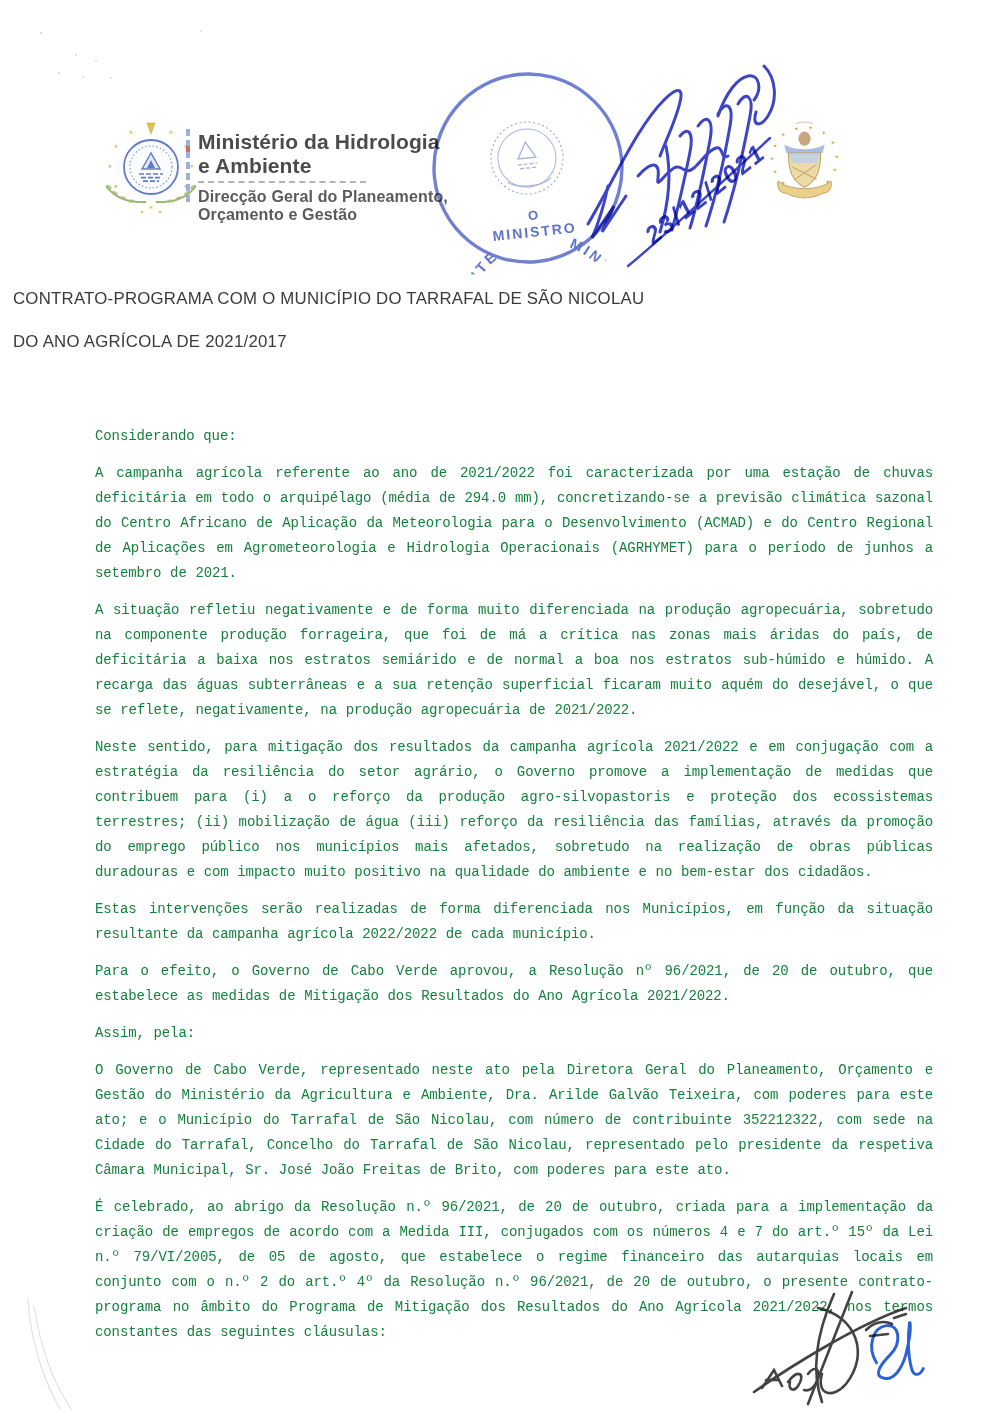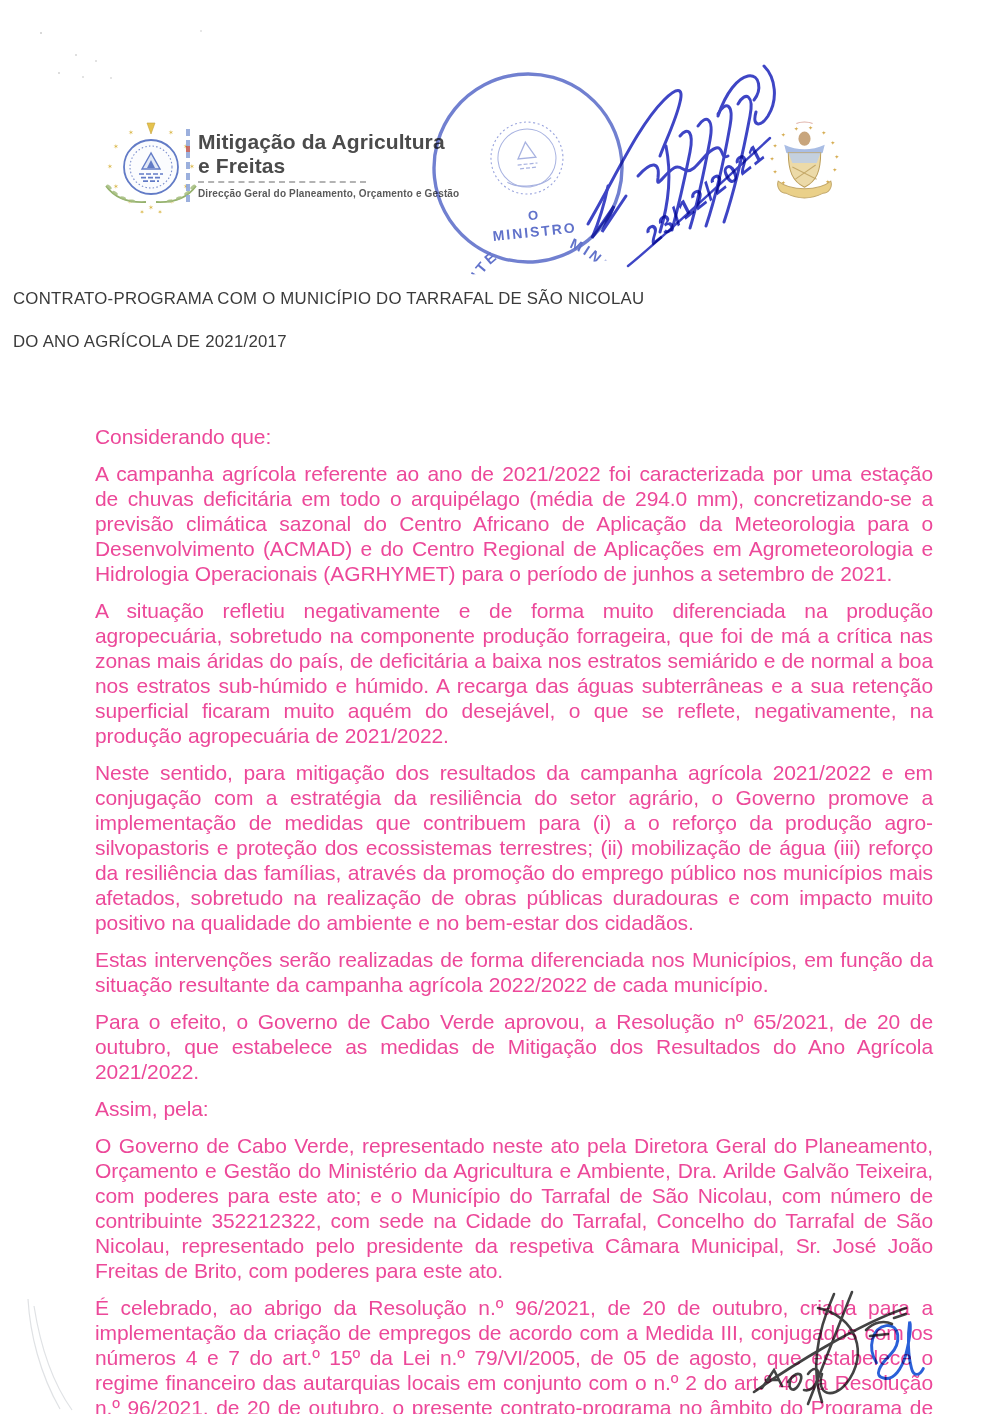--- a/index.html
+++ b/index.html
@@ -25,21 +25,21 @@
     opacity: .85;
   }
   .lh-divider::after {
     content: ""; position: absolute; left: 0; top: 17px; width: 4px; height: 6px;
     background: #c0574f;
   }
 
   .ministry-block { position: absolute; left: 198px; top: 130px; width: 300px; }
   .ministry-line { font-size: 21px; font-weight: 600; color: #4b4b4b; line-height: 24px; letter-spacing: .1px; }
   .ministry-rule { width: 168px; border-bottom: 2px dashed #9a9a9a; margin-top: 3px; opacity: .75; }
-  .dept-line { margin-top: 5px; font-size: 10px; font-weight: 700; color: #5a5a5a; letter-spacing: .15px; }
+  .dept-line { margin-top: 5px; font-size: 16px; font-weight: 700; color: #5a5a5a; letter-spacing: .15px; }
 
   .stamp {
     position: absolute; left: 428px; top: 68px; width: 200px; height: 200px;
     transform: rotate(-6deg); opacity: .9; mix-blend-mode: multiply;
   }
   .stamp text { font-family: "Liberation Sans", sans-serif; }
 
   .minister-sig { position: absolute; left: 568px; top: 56px; width: 232px; height: 242px; mix-blend-mode: multiply; }
 
   .sig-date {
@@ -51,22 +51,22 @@
 
   .muni-crest { position: absolute; left: 762px; top: 118px; width: 86px; height: 92px; opacity: .85; }
 
   
   .title-block { position: absolute; left: 13px; top: 289px; width: 100%; text-align: left; }
   .title-line { font-size: 16.8px; font-weight: 400; color: #3a3a3a; letter-spacing: .25px; margin-bottom: 22.5px; }
 
   
   .doc-body { position: absolute; left: 95px; top: 424px; width: 838px; }
   .doc-body p {
-    font-size: 21px; line-height: 25px; color: #ec4899;
-    text-align: justify; margin-bottom: 12px; letter-spacing: -0.1px; word-spacing: .4px;
+    font-size: 14px; line-height: 25px; color: #15803d;
+    text-align: justify; margin-bottom: 12px; letter-spacing: -0.1px; word-spacing: .4px; font-family: Liberation Mono, monospace;
   }
   .doc-body p.short { text-align: left; }
 
   
   .mayor-sig { position: absolute; left: 748px; top: 1290px; width: 168px; height: 122px; mix-blend-mode: multiply; }
   .initials-sig { position: absolute; left: 856px; top: 1312px; width: 80px; height: 78px; mix-blend-mode: multiply; }
   .crease { position: absolute; left: 0; top: 1294px; width: 120px; height: 120px; }
   .specks {
     position: absolute; left: 40px; top: 32px; width: 2px; height: 2px; background: #b5b5b5; opacity: .5;
     box-shadow: 35px 22px 0 #c0c0c0, 55px 28px 0 #c6c6c6, 18px 40px 0 #bdbdbd,
@@ -122,22 +122,22 @@
       </g>
       <g fill="#d9b544" font-size="6" text-anchor="middle" font-family="'DejaVu Sans', sans-serif">
         <text x="48" y="92">✶</text>
           <text x="66" y="92">✶</text>
       </g>
     </svg>
 
     <div class="lh-divider"></div>
 
     <div class="ministry-block">
-      <div class="ministry-line">Mitigação da Agricultura</div>
-      <div class="ministry-line">e Freitas</div>
+      <div class="ministry-line">Ministério da Hidrologia</div>
+      <div class="ministry-line">e Ambiente</div>
       <div class="ministry-rule"></div>
       <div class="dept-line">Direcção Geral do Planeamento, Orçamento e Gestão</div>
     </div>
 
     <svg class="stamp" viewBox="0 0 200 200">
       <defs>
         <path id="ringpath" d="M 100,176 A 76,76 0 1 1 99.9,176"></path>
       </defs>
       <circle cx="100" cy="100" r="94" fill="none" stroke="#5063c5" stroke-width="3.4" opacity=".9"></circle>
       <text font-size="14.5" font-weight="700" fill="#5063c5" letter-spacing="2.6">
@@ -205,21 +205,21 @@
     <div class="title-line">CONTRATO-PROGRAMA COM O MUNICÍPIO DO TARRAFAL DE SÃO NICOLAU</div>
     <div class="title-line">DO ANO AGRÍCOLA DE 2021/2017</div>
   </section>
 
   <main class="doc-body">
     <p class="short">Considerando que:</p>
     <p>A campanha agrícola referente ao ano de 2021/2022 foi caracterizada por uma estação de chuvas deficitária em todo o arquipélago (média de 294.0 mm), concretizando-se a previsão climática sazonal do Centro Africano de Aplicação da Meteorologia para o Desenvolvimento (ACMAD) e do Centro Regional de Aplicações em Agrometeorologia e Hidrologia Operacionais (AGRHYMET) para o período de junhos a setembro de 2021.</p>
     <p>A situação refletiu negativamente e de forma muito diferenciada na produção agropecuária, sobretudo na componente produção forrageira, que foi de má a crítica nas zonas mais áridas do país, de deficitária a baixa nos estratos semiárido e de normal a boa nos estratos sub-húmido e húmido. A recarga das águas subterrâneas e a sua retenção superficial ficaram muito aquém do desejável, o que se reflete, negativamente, na produção agropecuária de 2021/2022.</p>
     <p>Neste sentido, para mitigação dos resultados da campanha agrícola 2021/2022 e em conjugação com a estratégia da resiliência do setor agrário, o Governo promove a implementação de medidas que contribuem para (i) a o reforço da produção agro-silvopastoris e proteção dos ecossistemas terrestres; (ii) mobilização de água (iii) reforço da resiliência das famílias, através da promoção do emprego público nos municípios mais afetados, sobretudo na realização de obras públicas duradouras e com impacto muito positivo na qualidade do ambiente e no bem-estar dos cidadãos.</p>
     <p>Estas intervenções serão realizadas de forma diferenciada nos Municípios, em função da situação resultante da campanha agrícola 2022/2022 de cada município.</p>
-    <p>Para o efeito, o Governo de Cabo Verde aprovou, a Resolução nº 65/2021, de 20 de outubro, que estabelece as medidas de Mitigação dos Resultados do Ano Agrícola 2021/2022.</p>
+    <p>Para o efeito, o Governo de Cabo Verde aprovou, a Resolução nº 96/2021, de 20 de outubro, que estabelece as medidas de Mitigação dos Resultados do Ano Agrícola 2021/2022.</p>
     <p class="short">Assim, pela:</p>
     <p>O Governo de Cabo Verde, representado neste ato pela Diretora Geral do Planeamento, Orçamento e Gestão do Ministério da Agricultura e Ambiente, Dra. Arilde Galvão Teixeira, com poderes para este ato; e o Município do Tarrafal de São Nicolau, com número de contribuinte 352212322, com sede na Cidade do Tarrafal, Concelho do Tarrafal de São Nicolau, representado pelo presidente da respetiva Câmara Municipal, Sr. José João Freitas de Brito, com poderes para este ato.</p>
     <p>É celebrado, ao abrigo da Resolução n.º 96/2021, de 20 de outubro, criada para a implementação da criação de empregos de acordo com a Medida III, conjugados com os números 4 e 7 do art.º 15º da Lei n.º 79/VI/2005, de 05 de agosto, que estabelece o regime financeiro das autarquias locais em conjunto com o n.º 2 do art.º 4º da Resolução n.º 96/2021, de 20 de outubro, o presente contrato-programa no âmbito do Programa de Mitigação dos Resultados do Ano Agrícola 2021/2022, nos termos constantes das seguintes cláusulas:</p>
   </main>
 
   <svg class="mayor-sig" viewBox="0 0 168 122">
     <g fill="none" stroke="#2f2f2f" stroke-width="2.6" stroke-linecap="round" opacity=".9">
       <path d="M 6,102 C 40,78 110,34 158,18"></path>
       <path d="M 86,4 C 70,40 62,78 74,112"></path>
       <path d="M 104,2 C 88,42 72,84 60,114"></path>

